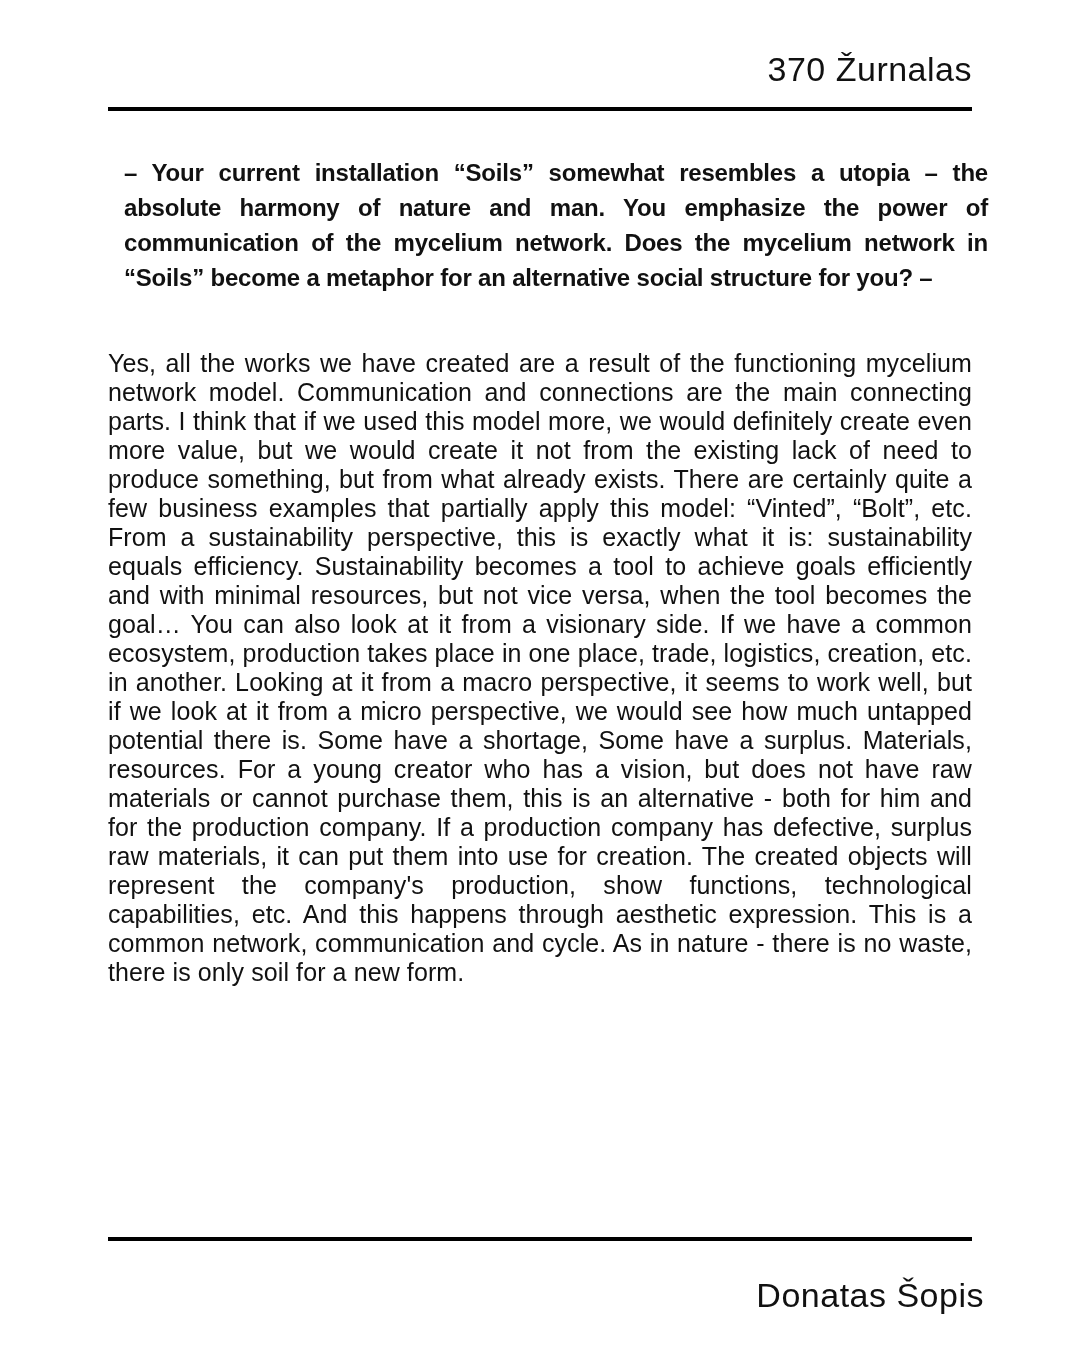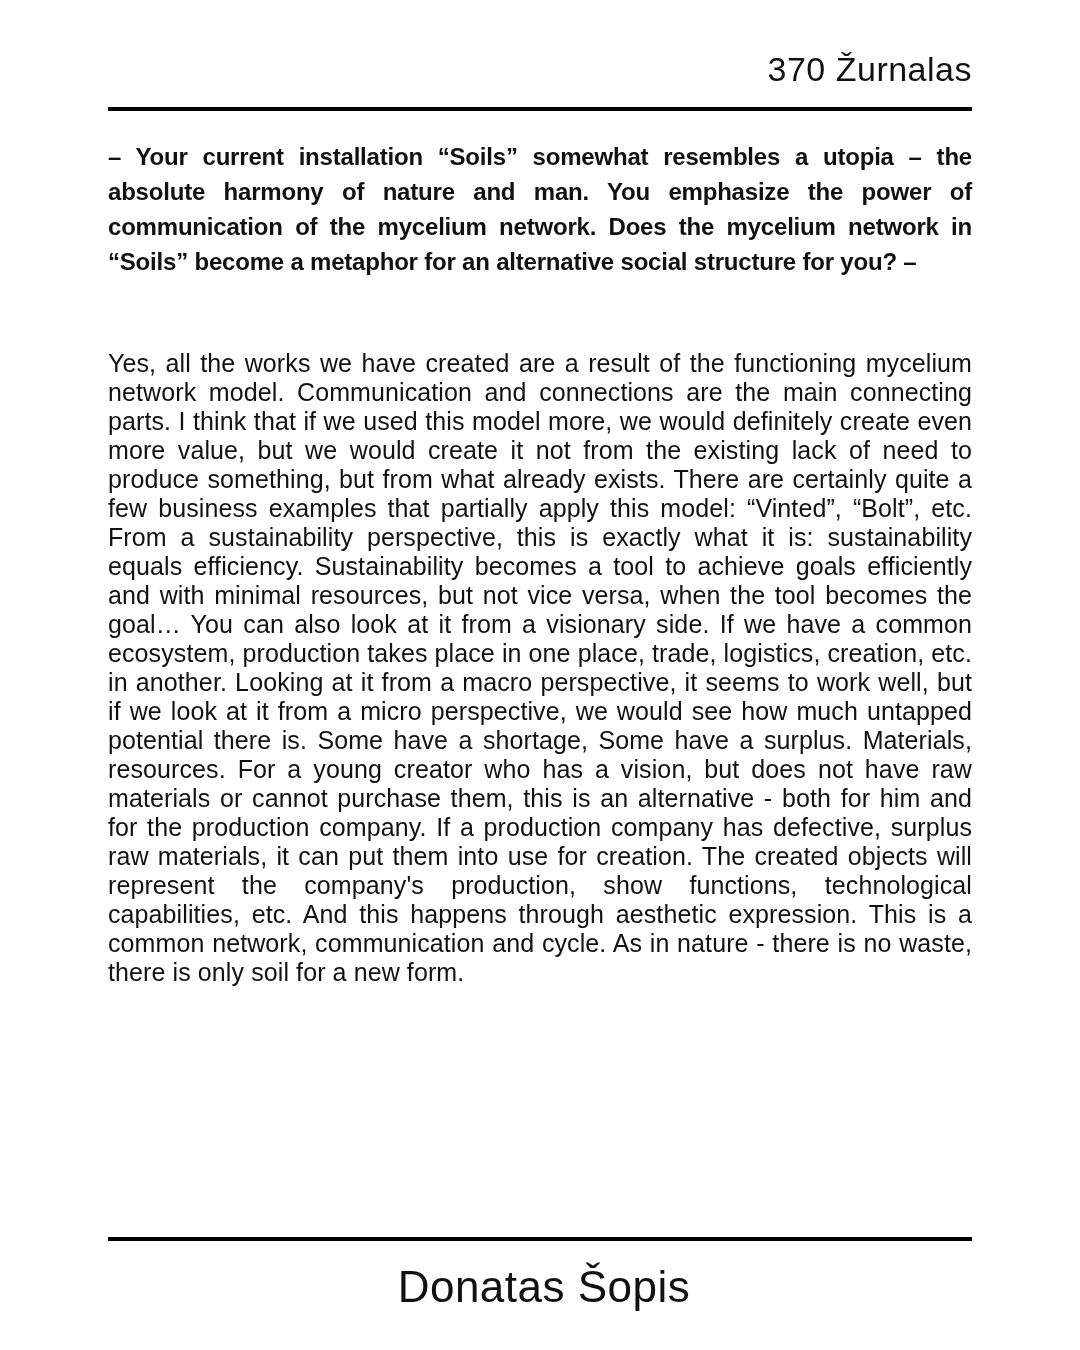--- a/index.html
+++ b/index.html
@@ -44,46 +44,46 @@
     .rule-bottom { top: 1237px; }
     .question {
       position: absolute;
       top: 139px;
       left: 0;
       width: 864px;
       font-size: 24px;
       line-height: 35px;
       font-weight: bold;
       text-align: justify;
-      margin: 0;
+      margin: 16px;
       letter-spacing: -0.2px;
     }
     .answer {
       position: absolute;
       top: 349px;
       left: 0;
       width: 864px;
       font-size: 25px;
       line-height: 29px;
       font-weight: normal;
       text-align: justify;
       margin: 0;
       letter-spacing: 0.1px;
     }
     .footer-name {
       position: absolute;
       top: 1262px;
       left: 0;
       width: 864px;
-      text-align: center;
-      font-size: 44px;
+      text-align: right;
+      font-size: 34px;
       line-height: 42px;
       font-weight: normal;
       letter-spacing: 0.5px;
-      margin: 4px;
+      margin: 12px;
     }
   </style>
 </head>
 <body>
 
 <div class="page">
   <h1 class="header-title">370 Žurnalas</h1>
   <div class="rule rule-top"></div>
 
   <p class="question">– Your current installation “Soils” somewhat resembles a utopia – the absolute harmony of nature and man. You emphasize the power of communication of the mycelium network. Does the mycelium network in “Soils” become a metaphor for an alternative social structure for you? –</p>

